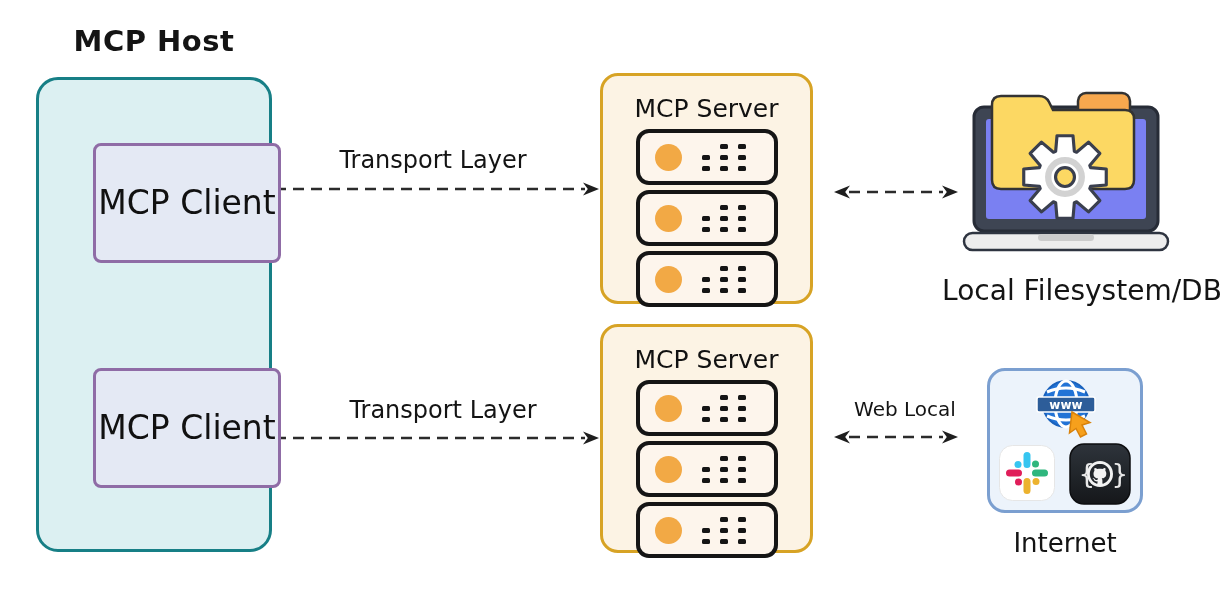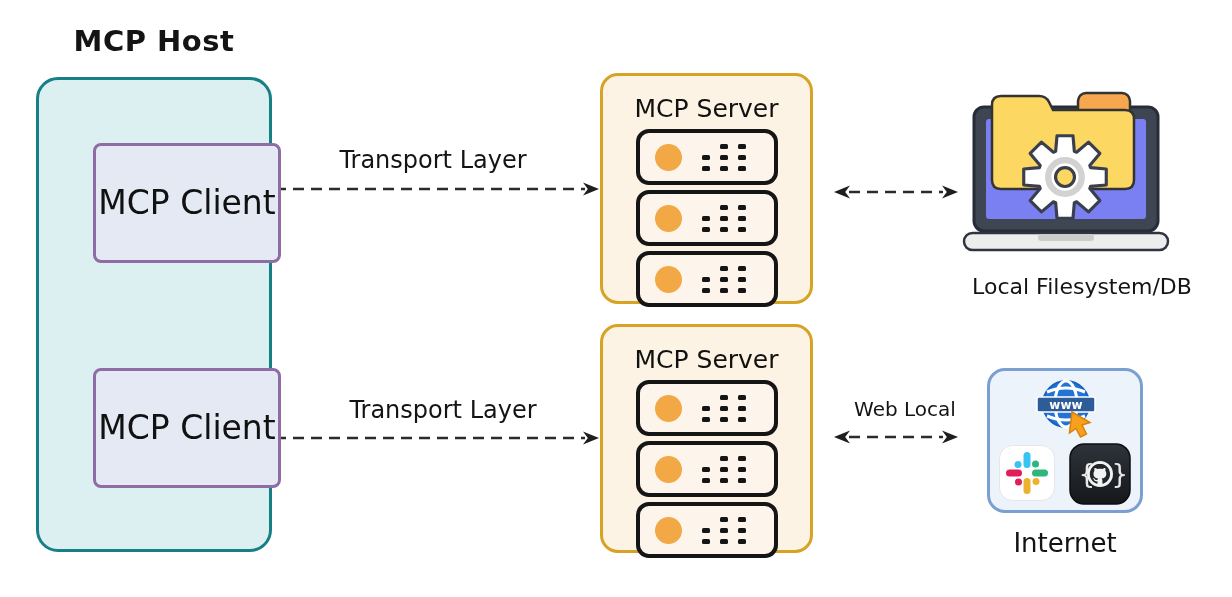--- a/index.html
+++ b/index.html
@@ -29,21 +29,21 @@
   .server-dots{display:grid;grid-template-columns:repeat(3,8px);grid-template-rows:repeat(3,5px);gap:6px 10px;margin-left:20px;}
   .server-dots i{background:#151515;border-radius:1.5px;display:block;}
   .server-dots i:first-child{visibility:hidden;}
 
   
   #transport-label-1{left:293px;top:146px;width:280px;font-size:24px;}
   #transport-label-2{left:303px;top:396px;width:280px;font-size:24px;}
   #web-apis-label{left:833px;top:397px;width:144px;font-size:20px;}
 
   
-  #filesystem-label{left:942px;top:274px;width:280px;font-size:22px;}
+  #filesystem-label{left:942px;top:274px;width:280px;font-size:28px;}
   #internet-box{left:987px;top:368px;width:156px;height:145px;background:#ecf3fb;border:3px solid #7b9fd0;border-radius:18px;box-sizing:border-box;text-align:right;}
   #internet-label{left:987px;top:528px;width:156px;font-size:26px;}
 
   #laptop-icon{left:962px;top:91px;}
   #globe-icon{left:44px;top:6px;}
   #slack-icon{left:9px;top:74px;}
   #github-icon{left:79px;top:72px;}
 
   svg{display:block;}
   #arrow-overlay{position:absolute;left:0;top:0;pointer-events:none;}

